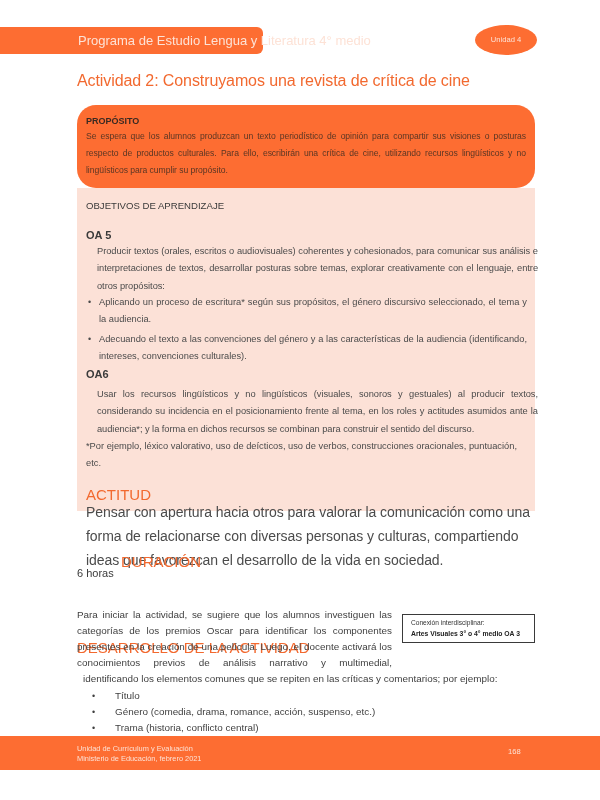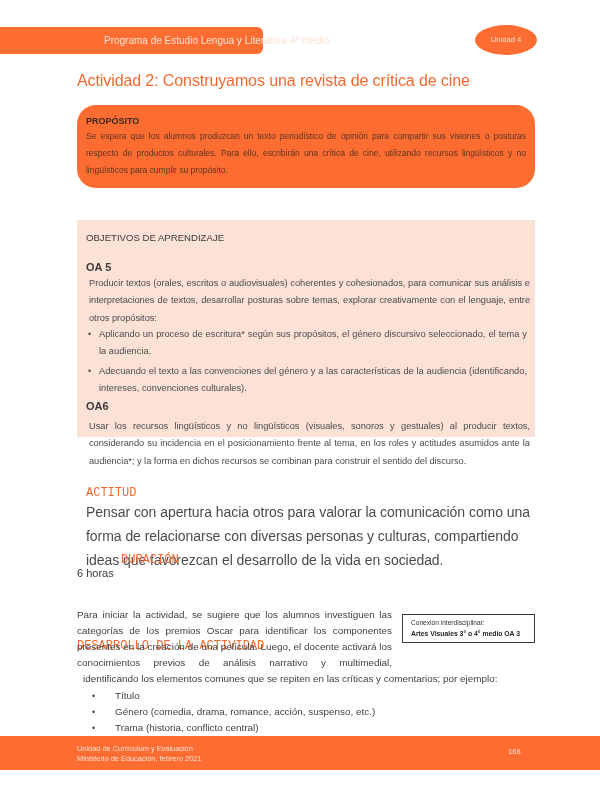--- a/index.html
+++ b/index.html
@@ -2,59 +2,59 @@
 <html><head>
   <meta charset="utf-8">
   <style>
     * { box-sizing: border-box; margin: 0; padding: 0; }
     html, body { width: 600px; height: 800px; background: #ffffff; overflow: hidden; }
     body { position: relative; font-family: "Liberation Sans", "DejaVu Sans", sans-serif; color: #3a3a3a; }
 
     .header-band {
       position: absolute; left: 0; top: 27px; width: 263px; height: 27px;
       background: #fd6d32; border-radius: 0 6px 6px 0;
-      color: #fde2d6; font-size: 10px; line-height: 27px; padding-left: 104px;
+      color: #fde2d6; font-size: 13px; line-height: 27px; padding-left: 78px;
       white-space: nowrap;
     }
     .unit-pill {
       position: absolute; left: 475px; top: 25px; width: 62px; height: 30px;
       background: #fd6d32; border-radius: 50%;
       color: #fde2d6; font-size: 7.6px; line-height: 30px; text-align: center;
     }
     .activity-title {
       position: absolute; left: 77px; top: 72px; font-size: 16px; color: #f2692f;
       white-space: nowrap; letter-spacing: -0.1px;
     }
 
     .purpose-box {
       position: absolute; left: 77px; top: 105px; width: 458px; height: 83px;
       background: #fd6d32; padding: 9px 9px 0 9px; border-radius: 19px;
     }
     .purpose-title { font-size: 9px; font-weight: bold; color: #3a2a22; line-height: 12px; margin-top: 1px; }
     .purpose-text { font-size: 8.6px; color: #5a3624; line-height: 17px; text-align: justify; margin-top: 1px; letter-spacing: -0.05px; }
 
     .objectives-box {
-      position: absolute; left: 77px; top: 188px; width: 458px; height: 217px;
-      background: #fce1d7; padding: 0 9px; margin-top: 32px;
+      position: absolute; left: 77px; top: 188px; width: 458px; height: 323px;
+      background: #fce1d7; padding: 0 9px;
     }
     .obj-heading { position: absolute; left: 9px; top: 12px; font-size: 9.6px; color: #3a3a3a; }
     .oa-title { position: absolute; left: 9px; font-size: 11px; font-weight: bold; color: #3a3a3a; }
     .oa-text {
-      position: absolute; left: 12px; width: 441px; font-size: 9.3px; line-height: 17.4px;
+      position: absolute; left: 20px; width: 441px; font-size: 9.3px; line-height: 17.4px;
       color: #4b4b4b; text-align: justify; letter-spacing: -0.05px;
     }
     .bullets { position: absolute; left: 9px; width: 441px; list-style: none; }
     .bullets li {
       position: relative; padding-left: 13px; font-size: 9.3px; line-height: 17.4px;
       color: #4b4b4b; text-align: justify; margin-bottom: 2px;
     }
     .bullets li .dot { position: absolute; left: 2px; top: 0; font-size: 9px; }
     .footnote { position: absolute; left: 9px; width: 441px; font-size: 9.3px; line-height: 17.4px; color: #4b4b4b; }
 
-    .section-label { position: absolute; font-size: 12px; color: #f2692f; font-family: Liberation Mono, monospace; }
+    .section-label { position: absolute; font-size: 15px; color: #f2692f; }
     .attitude-text {
       position: absolute; left: 86px; top: 500px; width: 445px; font-size: 14px; line-height: 24px;
       color: #4b4b4b; letter-spacing: -0.05px;
     }
     .duration-value { position: absolute; left: 77px; top: 567px; font-size: 11px; color: #3a3a3a; }
 
     .dev-text {
       position: absolute; left: 77px; top: 607px; width: 315px; font-size: 9.9px; line-height: 16px;
       color: #3f3f3f; text-align: justify; text-align-last: justify;
     }
@@ -109,20 +109,21 @@
       <span>Aplicando un proceso de escritura* según sus propósitos, el género discursivo seleccionado, el tema y la audiencia.</span>
     </li>
     <li>
       <span class="dot">•</span>
       <span>Adecuando el texto a las convenciones del género y a las características de la audiencia (identificando, intereses, convenciones culturales).</span>
     </li>
   </ul>
 
   <div class="oa-title" style="top:180px;">OA6</div>
   <div class="oa-text" style="top:198px;">Usar los recursos lingüísticos y no lingüísticos (visuales, sonoros y gestuales) al producir textos, considerando su incidencia en el posicionamiento frente al tema, en los roles y actitudes asumidos ante la audiencia*; y la forma en dichos recursos se combinan para construir el sentido del discurso.</div>
+  <div class="footnote" style="top:250px;">*Por ejemplo, léxico valorativo, uso de deícticos, uso de verbos, construcciones oracionales, puntuación, etc.</div>
 </div>
 
 <div class="section-label" style="left:86px; top:486px;">ACTITUD</div>
 <div class="attitude-text">Pensar con apertura hacia otros para valorar la comunicación como una forma de relacionarse con diversas personas y culturas, compartiendo ideas que favorezcan el desarrollo de la vida en sociedad.</div>
 
 <div class="section-label" style="left:77px; top:553px;margin-left:44px;">DURACIÓN</div>
 <div class="duration-value">6 horas</div>
 
 <div class="section-label" style="left:77px; top:595px;margin-top:44px;">DESARROLLO DE LA ACTIVIDAD</div>
 <div class="dev-text">Para iniciar la actividad, se sugiere que los alumnos investiguen las categorías de los premios Oscar para identificar los componentes presentes en la creación de una película. Luego, el docente activará los conocimientos previos de análisis narrativo y multimedial,</div>

